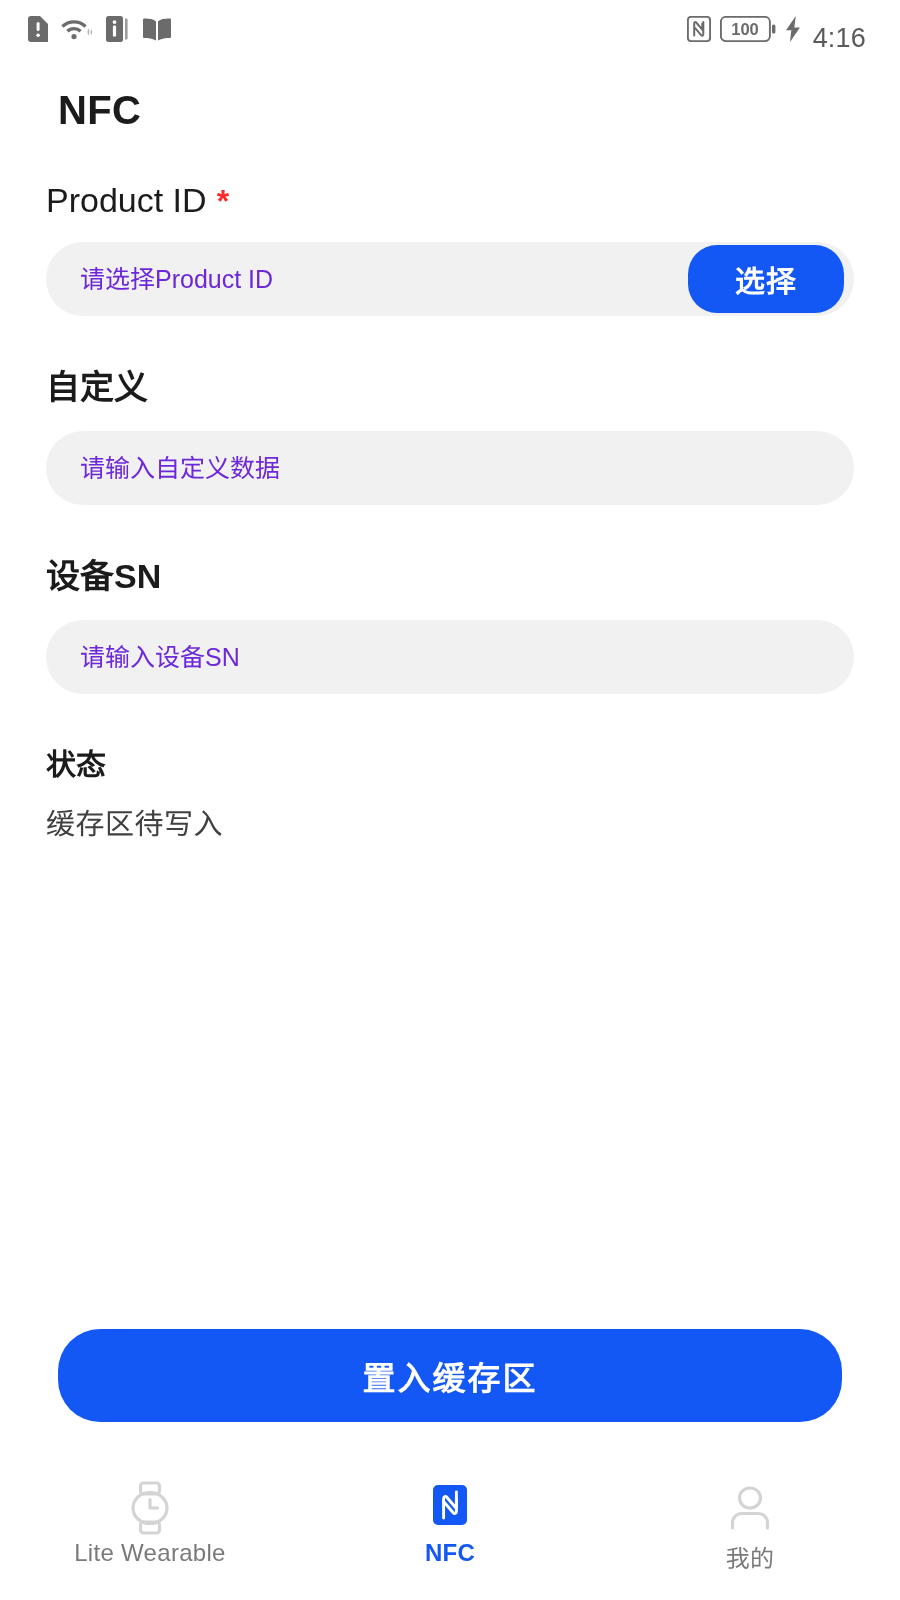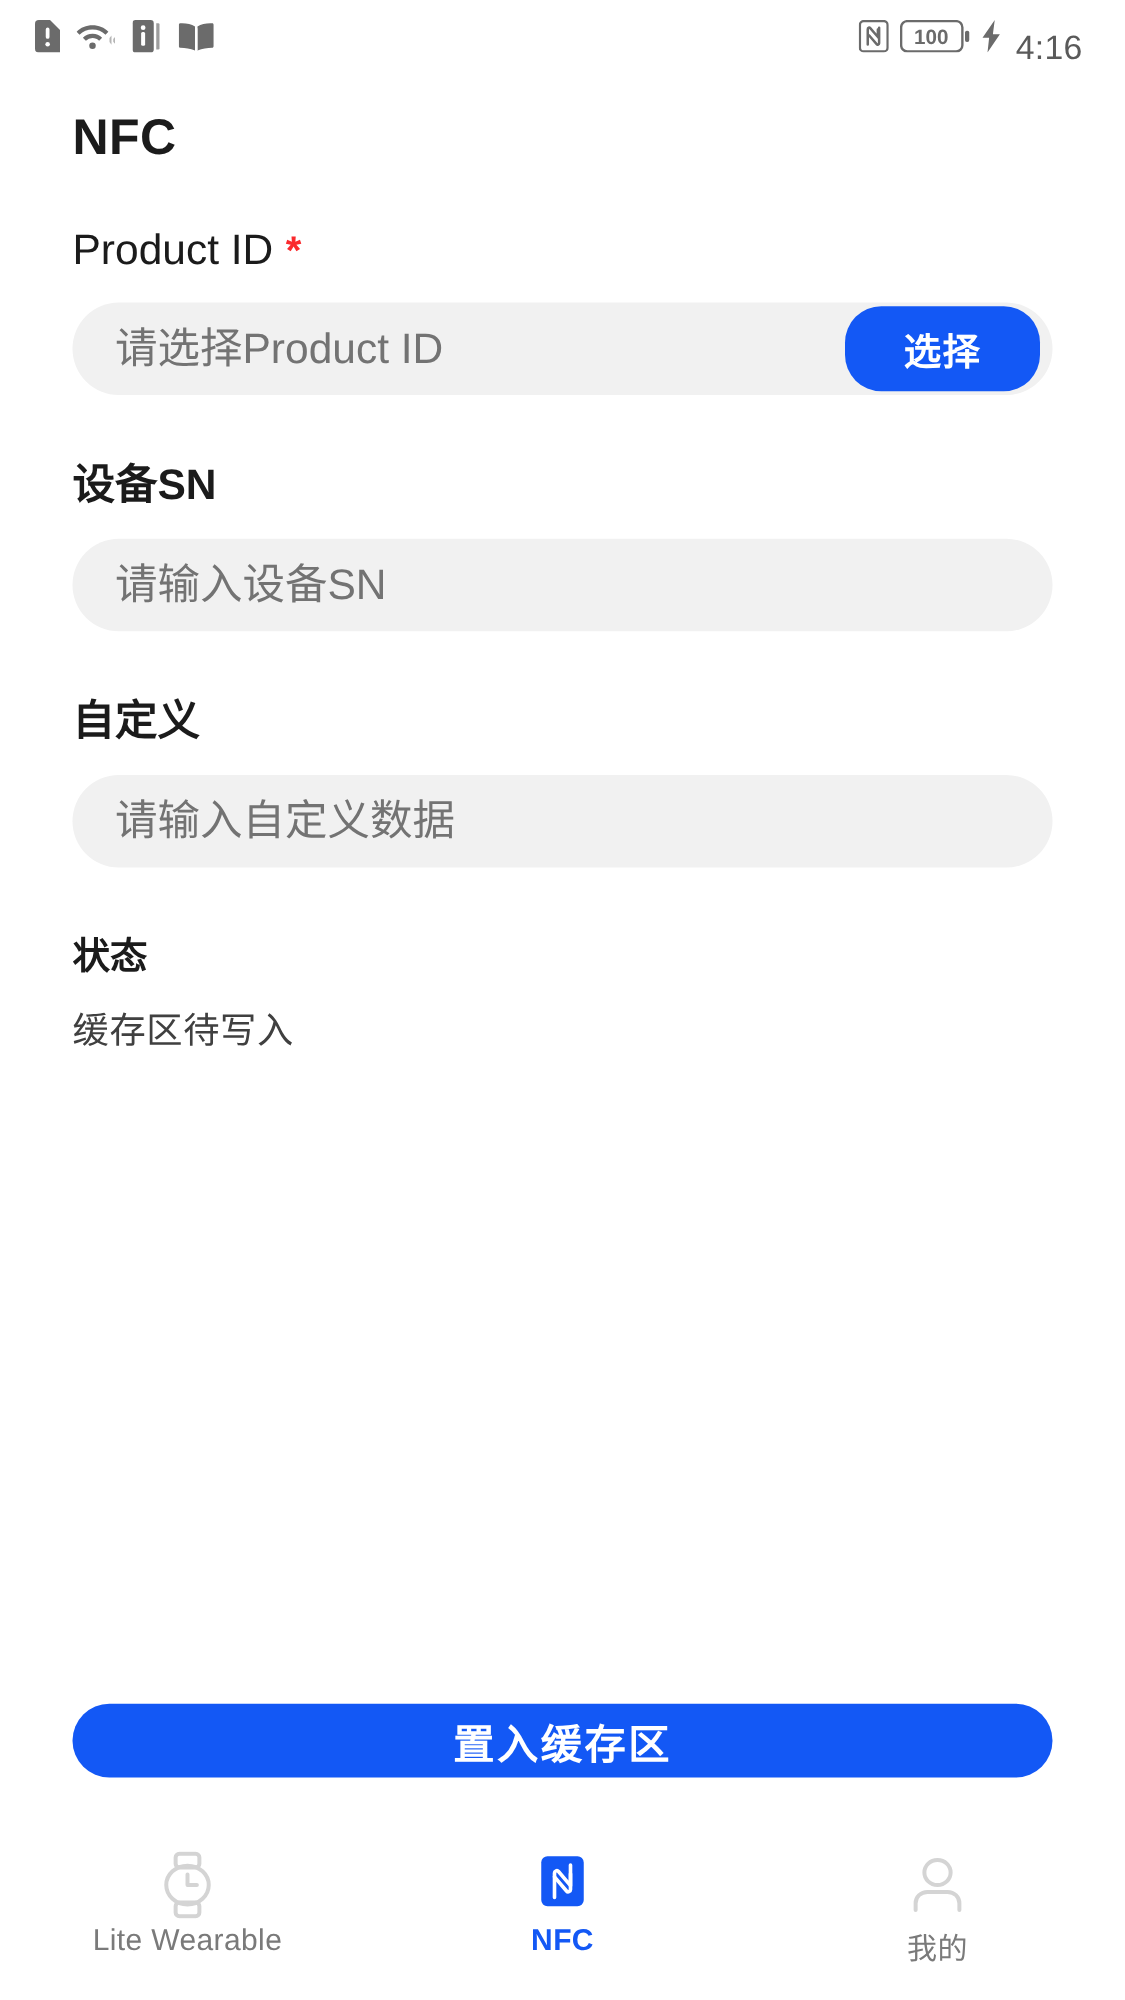--- a/index.html
+++ b/index.html
@@ -27,41 +27,41 @@
     margin-top:15px;
   }
 
   
   .page-title {
     font-size:40px; font-weight:700; color:#1b1b1b;
     padding:26px 0 0 58px; letter-spacing:0.3px;
   }
 
   
-  .form { padding:0 58px; flex:0 0 auto; }
+  .form { padding:0 46px; flex:0 0 auto; }
   .field { margin-top:44px; }
   .field:first-child { margin-top:48px; }
   .field-label {
     font-size:34px; color:#1b1b1b; font-weight:400;
     margin-bottom:22px; display:flex; align-items:baseline; gap:10px;
   }
   .field-label.bold { font-weight:700; }
   .req-star { color:#fa2a2d; font-size:32px; font-weight:700; line-height:1; }
 
   .input-wrap {
     position:relative;
     height:74px;
     background:#f1f1f1;
     border-radius:37px;
     display:flex; align-items:center;
     padding:0 34px;
   }
   .input-wrap.with-btn { padding-right:10px; }
   .placeholder {
-    font-size:34px; color:#737373; flex:1 1 auto;
+    font-size:25px; color:#6d28d9; flex:1 1 auto;
     white-space:nowrap; overflow:hidden; text-overflow:ellipsis;
     line-height:74px;
   }
   .select-btn {
     flex:0 0 auto;
     background:#1358f5;
     color:#ffffff;
     font-size:30px; font-weight:700;
     height:68px; min-width:156px;
     border-radius:29px; border:none;
@@ -72,21 +72,21 @@
 
   
   .status-section { margin-top:46px; }
   .status-title { font-size:30px; font-weight:700; color:#1b1b1b; }
   .status-value { font-size:29px; color:#404040; margin-top:16px; letter-spacing:0.5px; }
 
   
   .spacer { flex:1 1 auto; }
   .action-area { padding:0 58px 46px; }
   .primary-btn {
-    width:100%; height:59px;
+    width:100%; height:93px;
     background:#1358f5; color:#fff;
     border:none; border-radius:42px;
     font-size:33px; font-weight:700; letter-spacing:2px;
     display:flex; align-items:center; justify-content:center;
     cursor:pointer;
     font-family:"Liberation Sans","DejaVu Sans",sans-serif;
   }
 
   
   .tabbar {
@@ -174,30 +174,30 @@
         <span>Product ID</span>
         <span class="req-star">*</span>
       </div>
       <div class="input-wrap with-btn">
         <span class="placeholder">请选择Product ID</span>
         <button class="select-btn">选择</button>
       </div>
     </div>
 
     <div class="field">
+      <div class="field-label bold">自定义</div>
+      <div class="input-wrap">
+        <span class="placeholder">请输入自定义数据</span>
+      </div>
+    </div>
+
+    <div class="field">
       <div class="field-label bold">设备SN</div>
       <div class="input-wrap">
         <span class="placeholder">请输入设备SN</span>
-      </div>
-    </div>
-
-    <div class="field">
-      <div class="field-label bold">自定义</div>
-      <div class="input-wrap">
-        <span class="placeholder">请输入自定义数据</span>
       </div>
     </div>
 
     <div class="status-section">
       <div class="status-title">状态</div>
       <div class="status-value">缓存区待写入</div>
     </div>
   </div>
 
   <div class="spacer"></div>

